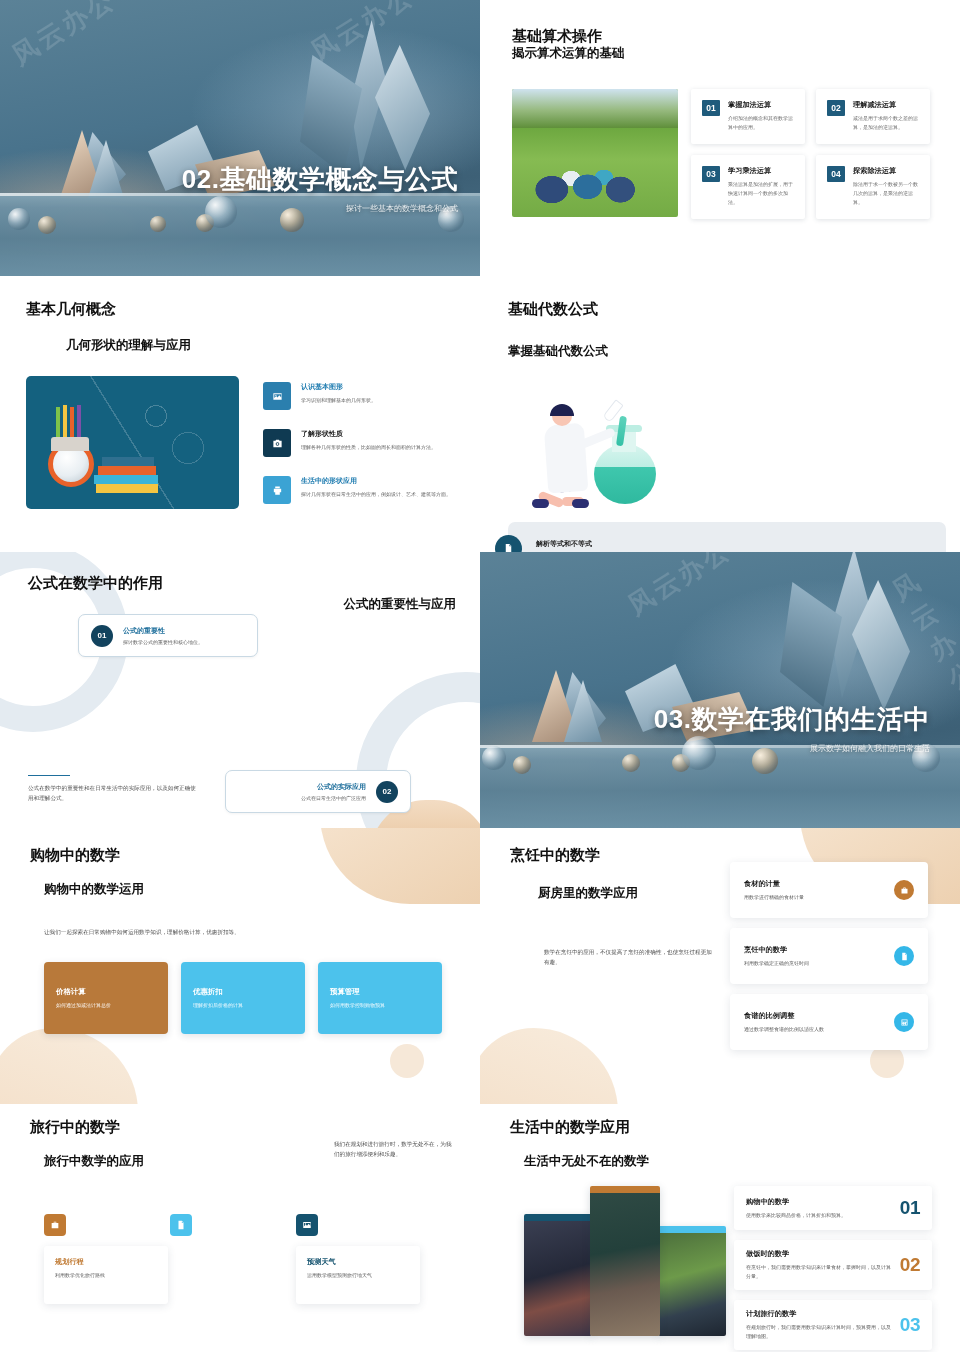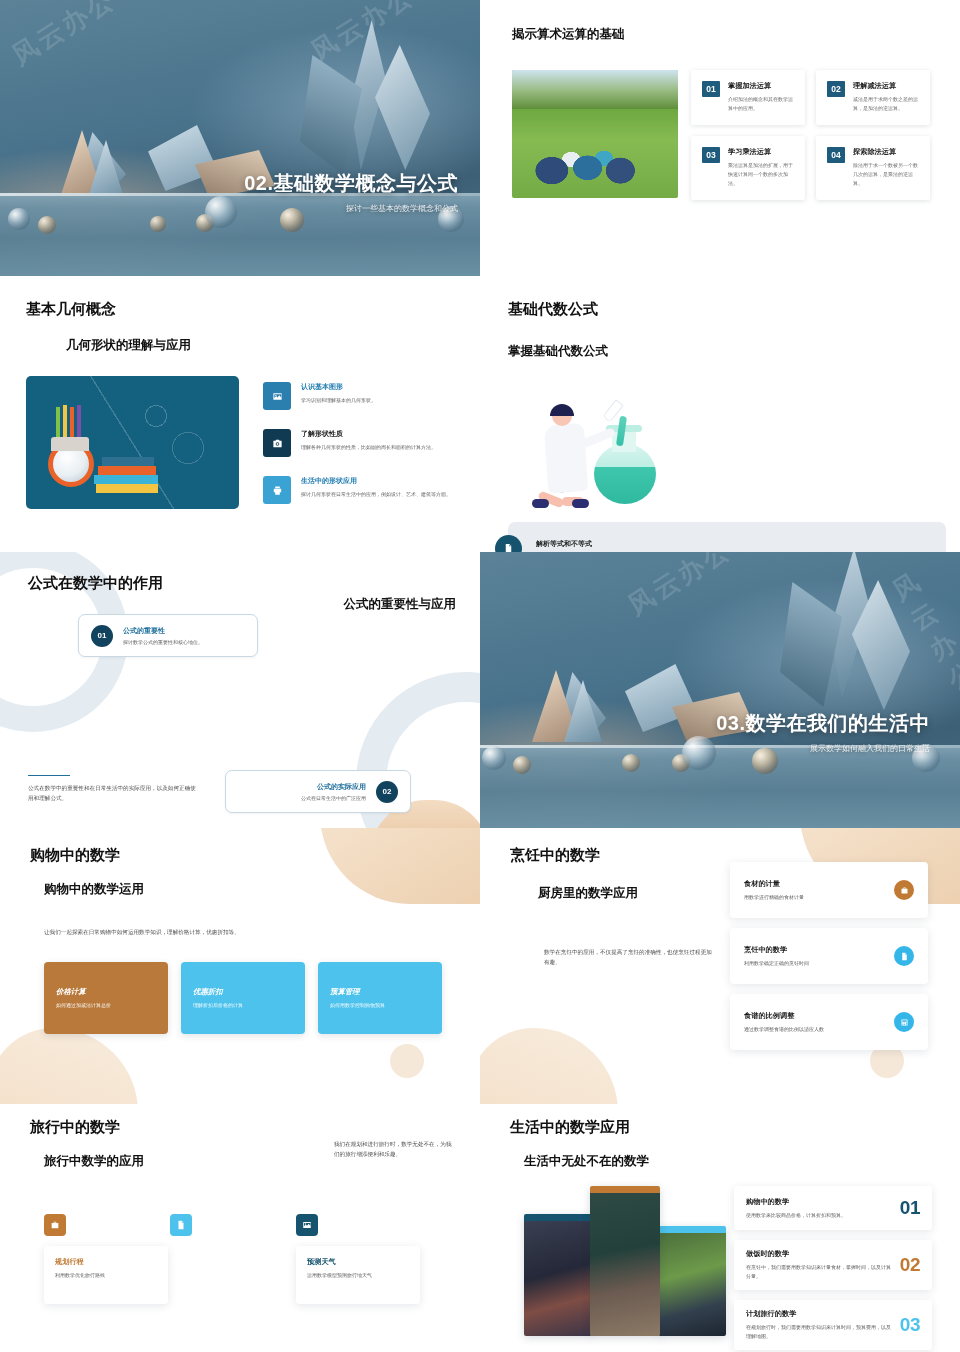--- a/index.html
+++ b/index.html
@@ -24,21 +24,21 @@
   .hero-shelf:before { content:""; position:absolute; left:0; right:0; top:0; height:3px;
     background:linear-gradient(90deg,rgba(255,255,255,.75),rgba(255,255,255,.25)); }
   .poly { position:absolute; background:linear-gradient(135deg,#cfdce6,#7d9db1); }
   .sphere { position:absolute; border-radius:50%;
     background:radial-gradient(circle at 32% 28%, rgba(255,255,255,.92), rgba(210,228,238,.45) 42%, rgba(120,155,175,.35) 72%, rgba(255,255,255,.15));
     box-shadow:inset -3px -4px 8px rgba(40,70,90,.3); }
   .sphere.amber { background:radial-gradient(circle at 32% 28%, rgba(255,244,226,.95), rgba(236,198,150,.6) 45%, rgba(168,124,78,.45) 75%, rgba(255,255,255,.15)); }
   .wm { position:absolute; color:rgba(255,255,255,.14); font-size:26px; letter-spacing:3px;
         transform:rotate(-32deg); font-weight:700; user-select:none; }
   .hero-text { position:absolute; right:22px; bottom:62px; text-align:right; z-index:6; }
-  .hero-title { color:#fff; font-size:20px; font-weight:700; letter-spacing:.5px;
+  .hero-title { color:#fff; font-size:26px; font-weight:700; letter-spacing:.5px;
                 text-shadow:0 2px 6px rgba(0,0,0,.45); }
   .hero-sub { color:rgba(255,255,255,.88); font-size:8px; margin-top:6px;
               text-shadow:0 1px 4px rgba(0,0,0,.45); }
 
   
   .h1 { font-size:15px; font-weight:700; color:#111; }
   .h2 { font-size:12.5px; font-weight:700; color:#111; }
   .body-sm { font-size:5.6px; line-height:1.75; color:#4a4a4a; }
 
   
@@ -161,21 +161,21 @@
              background:linear-gradient(20deg,#f3ddc5,#f8ecdd); border-radius:70px 90px 0 0; }
   .blob-dot { position:absolute; right:56px; bottom:26px; width:34px; height:34px;
               border-radius:50%; background:#f6e8d8; }
   .s7 { padding:18px 0 0 30px; position:relative; z-index:2; }
   .s7 .h2 { margin:16px 0 0 14px; }
   .s7-lead { margin:30px 0 0 14px; width:205px; }
   .s7-cards { display:flex; gap:13px; margin:24px 0 0 14px; }
   .s7-card { width:124px; height:72px; border-radius:4px; padding:0 12px;
              display:flex; flex-direction:column; justify-content:center; color:#fff;
              box-shadow:0 2px 7px rgba(40,60,80,.14); }
-  .s7-card h4 { font-size:7.4px; font-weight:700; margin-bottom:5px;font-style:italic; }
+  .s7-card h4 { font-size:7.4px; font-weight:700; margin-bottom:5px; }
   .s7-card p { font-size:5px; opacity:.93; }
 
   
   .s8 { padding:18px 0 0 30px; position:relative; z-index:2; display:flex;justify-content:space-between; }
   .s8-left { width:220px; }
   .s8-left .h2 { margin:20px 0 0 28px; }
   .s8-lead { margin:46px 0 0 34px; width:170px; }
   .s8-right { flex:1; display:flex; flex-direction:column; gap:10px; padding:16px 32px 12px 0; }
   .s8-card { background:#fff; border-radius:4px; box-shadow:0 2px 8px rgba(40,60,80,.12);
              height:56px; padding:0 14px; display:flex; align-items:center;
@@ -246,20 +246,21 @@
     <div class="sphere" style="left:205px;bottom:48px;width:32px;height:32px;"></div>
     <div class="sphere amber" style="left:280px;bottom:44px;width:24px;height:24px;"></div>
     <div class="sphere" style="left:438px;bottom:44px;width:26px;height:26px;"></div>
     <div class="hero-text">
       <div class="hero-title">02.基础数学概念与公式</div>
       <div class="hero-sub">探讨一些基本的数学概念和公式</div>
     </div>
   </div>
 
   <div class="slide s2">
+    <div class="h1">基础算术操作</div>
     <div class="h2">揭示算术运算的基础</div>
     <div class="s2-row">
       <div class="s2-photo"></div>
       <div class="s2-cards">
         <div class="s2-card">
           <div class="num-sq">01</div>
           <div>
               <h4>掌握加法运算</h4>
           <p>介绍加法的概念和其在数学运算中的应用。</p>
             </div>

